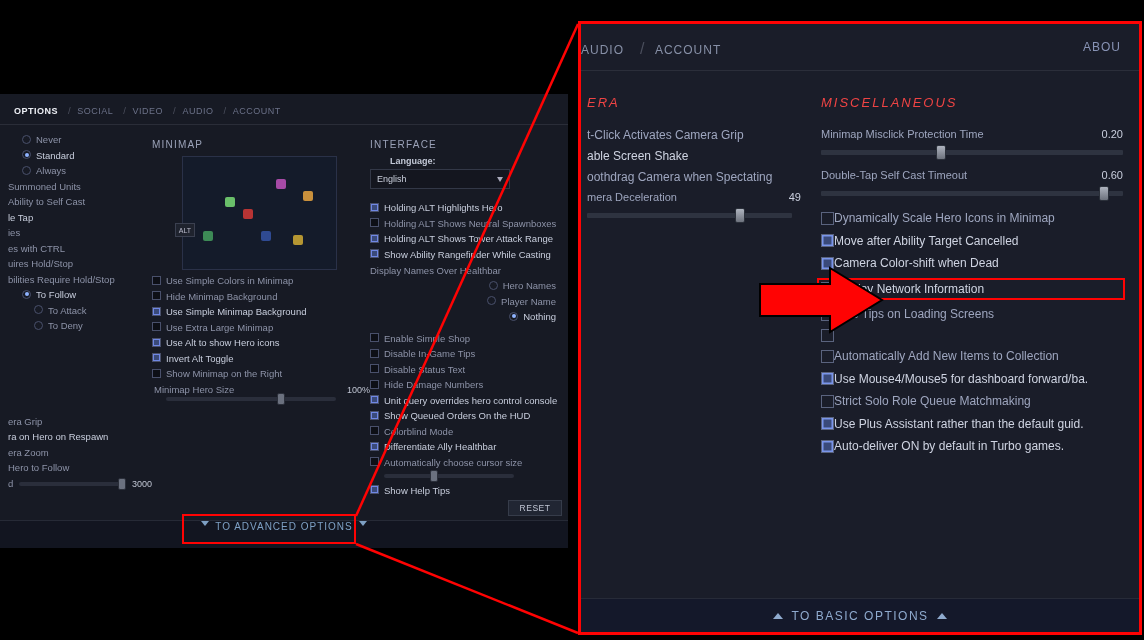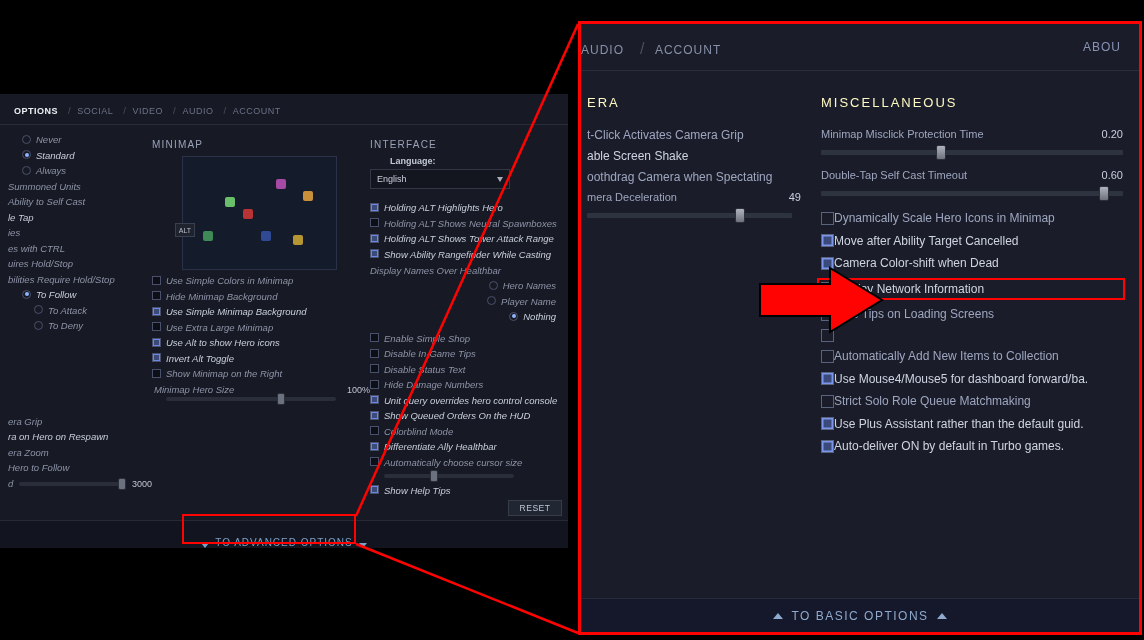--- a/index.html
+++ b/index.html
@@ -20,53 +20,53 @@
   .col { flex:0 0 auto; }
   .col1 { width:152px; padding-left:8px;}
   .col2 { width:218px; }
   .col3 { flex:1; }
   .section-hdr { color:#9ba2b8; letter-spacing:1.2px; font-size:10px; margin:6px 0 6px 0; text-transform:uppercase;}
   .opt-row, .chk-row, .rad-row { display:flex; align-items:flex-start; gap:5px; line-height:14px; margin:0 0 1.5px 0; }
   .chk { width:9px; height:9px; border:1px solid #49506b; background:#0d0f16; flex:0 0 9px; margin-top:1.5px;}
   .chk.on { background:#3a4a7a; box-shadow:inset 0 0 0 1px #6f87e4; }
   .rad { width:9px; height:9px; border:1px solid #49506b; border-radius:50%; flex:0 0 9px; margin-top:1.5px; position:relative;}
   .rad.on::after{ content:""; position:absolute; inset:1.5px; background:#8fb3ff; border-radius:50%;}
-  .label { color:#8d93a8;font-style:italic; }
+  .label { color:#8d93a8; }
   .label.bright { color:#c8cedd; }
   .indent1 { padding-left:14px; }
   .indent2 { padding-left:26px; }
   .minimap-box { width:155px; height:114px; background:#141b2a; border:1px solid #2a3148; margin:4px 0 4px 30px; position:relative; }
   .minimap-box .dot { position:absolute; width:10px; height:10px; background:#355; border-radius:2px;}
   .alt-badge { position:absolute; width:20px; height:14px; background:#1f232e; border:1px solid #3b4050; color:#bbc; font-size:7px; display:flex; align-items:center; justify-content:center; top:66px; left:-8px;}
   .lang-label { font-size:9px; color:#c2c8d6; margin-bottom:3px; font-weight:600;margin-left:20px;}
   .lang-select { width:140px; height:20px; background:#14161f; border:1px solid #333847; color:#c9cedb; font-size:9px; padding:2px 18px 2px 6px; position:relative; margin-bottom:12px; display:flex; align-items:center;}
   .lang-select::after{ content:""; position:absolute; right:6px; top:7px; width:0;height:0;border-left:3px solid transparent;border-right:3px solid transparent;border-top:5px solid #aab;}
   .slider-row { display:flex; align-items:center; gap:6px; margin:3px 0 2px 0;}
   .slider-track { height:4px; background:#2a2e3b; position:relative; border-radius:2px;}
   .slider-thumb { position:absolute; top:-4px; width:8px; height:12px; background:#6b717f; border:1px solid #2b2f3a; border-radius:2px;}
   .reset-btn { position:absolute; right:6px; bottom:8px; width:54px; height:16px; background:#212633; border:1px solid #363c4a; color:#c1c6d4; font-size:8.5px; display:flex; align-items:center; justify-content:center; letter-spacing:0.5px;}
-  .adv-link-band { position:absolute; left:0; bottom:0; top:auto; height:28px; width:100%; background:#121520; border-top:1px solid #262a36; display:flex; align-items:flex-end; justify-content:center; gap:6px; color:#7ea0c4; font-size:10px; letter-spacing:1px;}
+  .adv-link-band { position:absolute; left:0; bottom:0; top:auto; height:28px; width:100%; background:#121520; border-top:1px solid #262a36; display:flex; align-items:flex-start; justify-content:center; gap:6px; color:#7ea0c4; font-size:10px; letter-spacing:1px;}
   .adv-link-band .v { width:0;height:0;border-left:4px solid transparent;border-right:4px solid transparent;border-top:5px solid #7ea0c4;}
   .valnum { color:#bfc4d2; font-size:9px; }
 
   
   .right-panel {
     position:absolute; left:578px; top:21px; width:564px; height:614px;
     background:#1a1d29; color:#9ea5bb;
     border:3px solid #ff0303;
     overflow:hidden;
   }
   .rp-tabs { padding:16px 12px 12px 0; border-bottom:1px solid #2b2e3a;}
   .rp-tabs .rtab { display:inline-block; margin-right:10px; color:#8790a7; font-size:12px; letter-spacing:1px; }
   .rp-tabs .rsep { display:inline-block; margin:0 6px; color:#4a4e5c; }
   .rp-about { float:right; color:#8893b5; font-size:12px; letter-spacing:1px; padding-right:6px;}
   .rp-body { display:flex; padding-top:24px;}
   .rp-col1 { width:220px; padding-left:6px;}
   .rp-col2 { flex:1; padding-left:20px; padding-right:16px;}
-  .rp-hdr { color:#fef9c3; font-size:13px; letter-spacing:2px; margin:0 0 18px 0; text-transform:uppercase;}
+  .rp-hdr { color:#ef4444; font-size:13px; letter-spacing:2px; margin:0 0 18px 0; text-transform:uppercase;font-style:italic;}
   .camera-list .camline { font-size:12px; color:#9ea6bf; margin-bottom:6px; line-height:15px; white-space:nowrap; }
   .rp-slider-row { display:flex; align-items:center; justify-content:space-between; margin:4px 0 10px 0; font-size:11px;}
   .rp-label { color:#9ea6bf; }
   .rp-val { color:#c9cedd;text-align:right; }
   .rp-track { height:5px; background:#2e3340; border-radius:1px; position:relative; margin-bottom:14px;}
   .rp-thumb { position:absolute; top:-5px; width:10px; height:15px; background:linear-gradient(#aeb3be,#6d727d); border:1px solid #2b303a; border-radius:2px;}
   .rp-chk-row { display:flex; align-items:center; gap:0; margin-bottom:6.5px; font-size:12px; line-height:16px;}
   .rp-chk { width:13px; height:13px; border:1.5px solid #5a637e; background:transparent; flex:0 0 13px;}
   .rp-chk.on { background:#3a4a7a; box-shadow:inset 0 0 0 1.5px #7a95ea;}
   .rp-chk-row .txt { color:#9ea6bf;}

